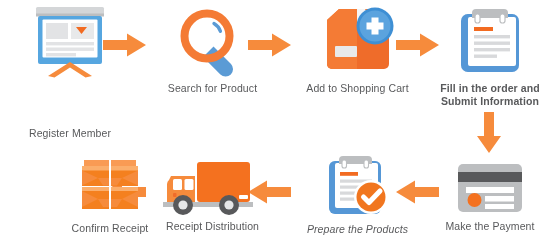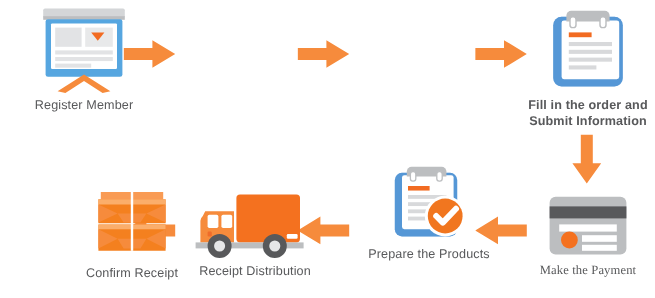--- a/index.html
+++ b/index.html
@@ -39,21 +39,21 @@
   }
   .arrow {
     position: absolute;
   }
 </style>
 </head>
 <body>
 
 <div id="flow">
 
-  <div class="node" style="left:0px; top:6px; width:140px;">
+  <div class="node" style="left:0px; top:6px; width:140px;gap:45px;">
     <div class="icon-box" style="height:72px;">
       <svg width="76" height="72" viewBox="0 0 76 72">
         <rect x="4" y="1" width="68" height="8" rx="1.5" fill="#D4D6D8"></rect>
         <rect x="4" y="7.5" width="68" height="3" fill="#BCBEC0"></rect>
         <rect x="6" y="10" width="64" height="48" rx="2" fill="#56A6E0"></rect>
         <rect x="10.5" y="13.5" width="55" height="38" rx="1" fill="#FFFFFF"></rect>
         <rect x="14" y="17" width="22" height="16" fill="#E2E3E5"></rect>
         <rect x="39" y="17" width="23" height="16" fill="#E8E9EA"></rect>
         <path d="M44 21 h11 l-5.5 7 z" fill="#F26B21"></path>
         <rect x="14" y="36" width="48" height="3.4" fill="#E2E3E5"></rect>
@@ -64,27 +64,52 @@
     </div>
     <div class="node-label">Register Member</div>
   </div>
 
   <div class="arrow" style="left:103px; top:33px;">
     <svg width="44" height="24" viewBox="0 0 44 24">
       <path d="M0 7 H24 V0.5 L43 12 L24 23.5 V17 H0 Z" fill="#F68B3C"></path>
     </svg>
   </div>
 
+  <div class="node" style="left:140px; top:6px; width:145px;">
+    <div class="icon-box" style="height:72px;">
+      <svg width="72" height="72" viewBox="0 0 72 72">
+        <path d="M36.5 40.5 L54 58 a7.5 7.5 0 0 1 -10.6 10.6 L26 51 Z" fill="#5B9BD5"></path>
+        <circle cx="30" cy="30" r="22.5" fill="none" stroke="#F47B35" stroke-width="8"></circle>
+        <path d="M37 17.5 a14 14 0 0 1 6.4 7.8" fill="none" stroke="#5B9BD5" stroke-width="3.4" stroke-linecap="round"></path>
+      </svg>
+    </div>
+    <div class="node-label">Search for Product</div>
+  </div>
 
   <div class="arrow" style="left:248px; top:33px;">
     <svg width="44" height="24" viewBox="0 0 44 24">
       <path d="M0 7 H24 V0.5 L43 12 L24 23.5 V17 H0 Z" fill="#F68B3C"></path>
     </svg>
   </div>
 
+  <div class="node" style="left:285px; top:6px; width:145px;">
+    <div class="icon-box" style="height:72px;">
+      <svg width="78" height="72" viewBox="0 0 78 72">
+        <path d="M8 14 L20 3 H58 L70 14 Z" fill="#F47B35"></path>
+        <path d="M8 14 H70 V58 a5 5 0 0 1 -5 5 H13 a5 5 0 0 1 -5 -5 Z" fill="#EF6C2A"></path>
+        <path d="M8 14 L20 3 H38 V63 H13 a5 5 0 0 1 -5 -5 Z" fill="#F47B35"></path>
+        <path d="M38 3 h8 l6 11 v12 l-10 -6 l-4 3 Z" fill="#F4F5F6"></path>
+        <rect x="16" y="40" width="22" height="11" rx="1" fill="#E8E9EA"></rect>
+        <circle cx="56" cy="20" r="18.5" fill="#3E8FD4"></circle>
+        <circle cx="56" cy="20" r="15.5" fill="#5BA3DE"></circle>
+        <path d="M52.5 11.5 h7 v5 h5 v7 h-5 v5 h-7 v-5 h-5 v-7 h5 Z" fill="#FFFFFF"></path>
+      </svg>
+    </div>
+    <div class="node-label">Add to Shopping Cart</div>
+  </div>
 
   <div class="arrow" style="left:396px; top:33px;">
     <svg width="44" height="24" viewBox="0 0 44 24">
       <path d="M0 7 H24 V0.5 L43 12 L24 23.5 V17 H0 Z" fill="#F68B3C"></path>
     </svg>
   </div>
 
   <div class="node" style="left:434px; top:6px; width:112px;font-weight:bold;">
     <div class="icon-box" style="height:72px;">
       <svg width="70" height="72" viewBox="0 0 70 72">
@@ -104,41 +129,41 @@
     <div class="node-label">Fill in the order and
 Submit Information</div>
   </div>
 
   <div class="arrow" style="left:476px; top:112px;">
     <svg width="26" height="42" viewBox="0 0 26 42">
       <path d="M8 0 H18 V24 H25 L13 41 L1 24 H8 Z" fill="#F68B3C"></path>
     </svg>
   </div>
 
-  <div class="node" style="left:434px; top:160px; width:112px;font-family:Liberation Serif, serif;">
+  <div class="node" style="left:434px; top:160px; width:112px;">
     <div class="icon-box" style="height:56px;">
       <svg width="76" height="56" viewBox="0 0 76 56">
         <rect x="6" y="4" width="64" height="48" rx="5" fill="#BCBEC0"></rect>
         <rect x="6" y="12" width="64" height="10" fill="#58595B"></rect>
         <rect x="14" y="27" width="48" height="6" fill="#FFFFFF"></rect>
         <circle cx="22.5" cy="40" r="7" fill="#F4711F"></circle>
         <rect x="33" y="36" width="29" height="5.5" fill="#FFFFFF"></rect>
         <rect x="33" y="44" width="29" height="5" fill="#FFFFFF"></rect>
       </svg>
     </div>
     <div class="node-label">Make the Payment</div>
   </div>
 
   <div class="arrow" style="left:396px; top:180px;">
     <svg width="44" height="24" viewBox="0 0 44 24">
       <path d="M43 7 H19 V0.5 L0 12 L19 23.5 V17 H43 Z" fill="#F68B3C"></path>
     </svg>
   </div>
 
-  <div class="node" style="left:285px; top:136px; width:145px;">
+  <div class="node" style="left:285px; top:153px; width:145px;font-style:italic;">
     <div class="icon-box" style="height:66px;">
       <svg width="78" height="66" viewBox="0 0 78 66">
         <rect x="10" y="8" width="52" height="53" rx="6" fill="#5B9BD5"></rect>
         <rect x="10" y="8" width="52" height="53" rx="6" fill="#4A90D9" opacity="0.3"></rect>
         <rect x="16" y="10" width="43" height="45" rx="2" fill="#FFFFFF"></rect>
         <path d="M24 3 h25 a4 4 0 0 1 4 4 v4 h-33 v-4 a4 4 0 0 1 4 -4 Z" fill="#BCBEC0"></path>
         <rect x="23" y="7" width="4.5" height="8" rx="2" fill="#FFFFFF" stroke="#BCBEC0" stroke-width="1.1"></rect>
         <rect x="45" y="7" width="4.5" height="8" rx="2" fill="#FFFFFF" stroke="#BCBEC0" stroke-width="1.1"></rect>
         <rect x="21" y="19" width="18" height="3.8" fill="#F26B21"></rect>
         <rect x="21" y="26.5" width="32" height="3.2" fill="#D8D9DB"></rect>

